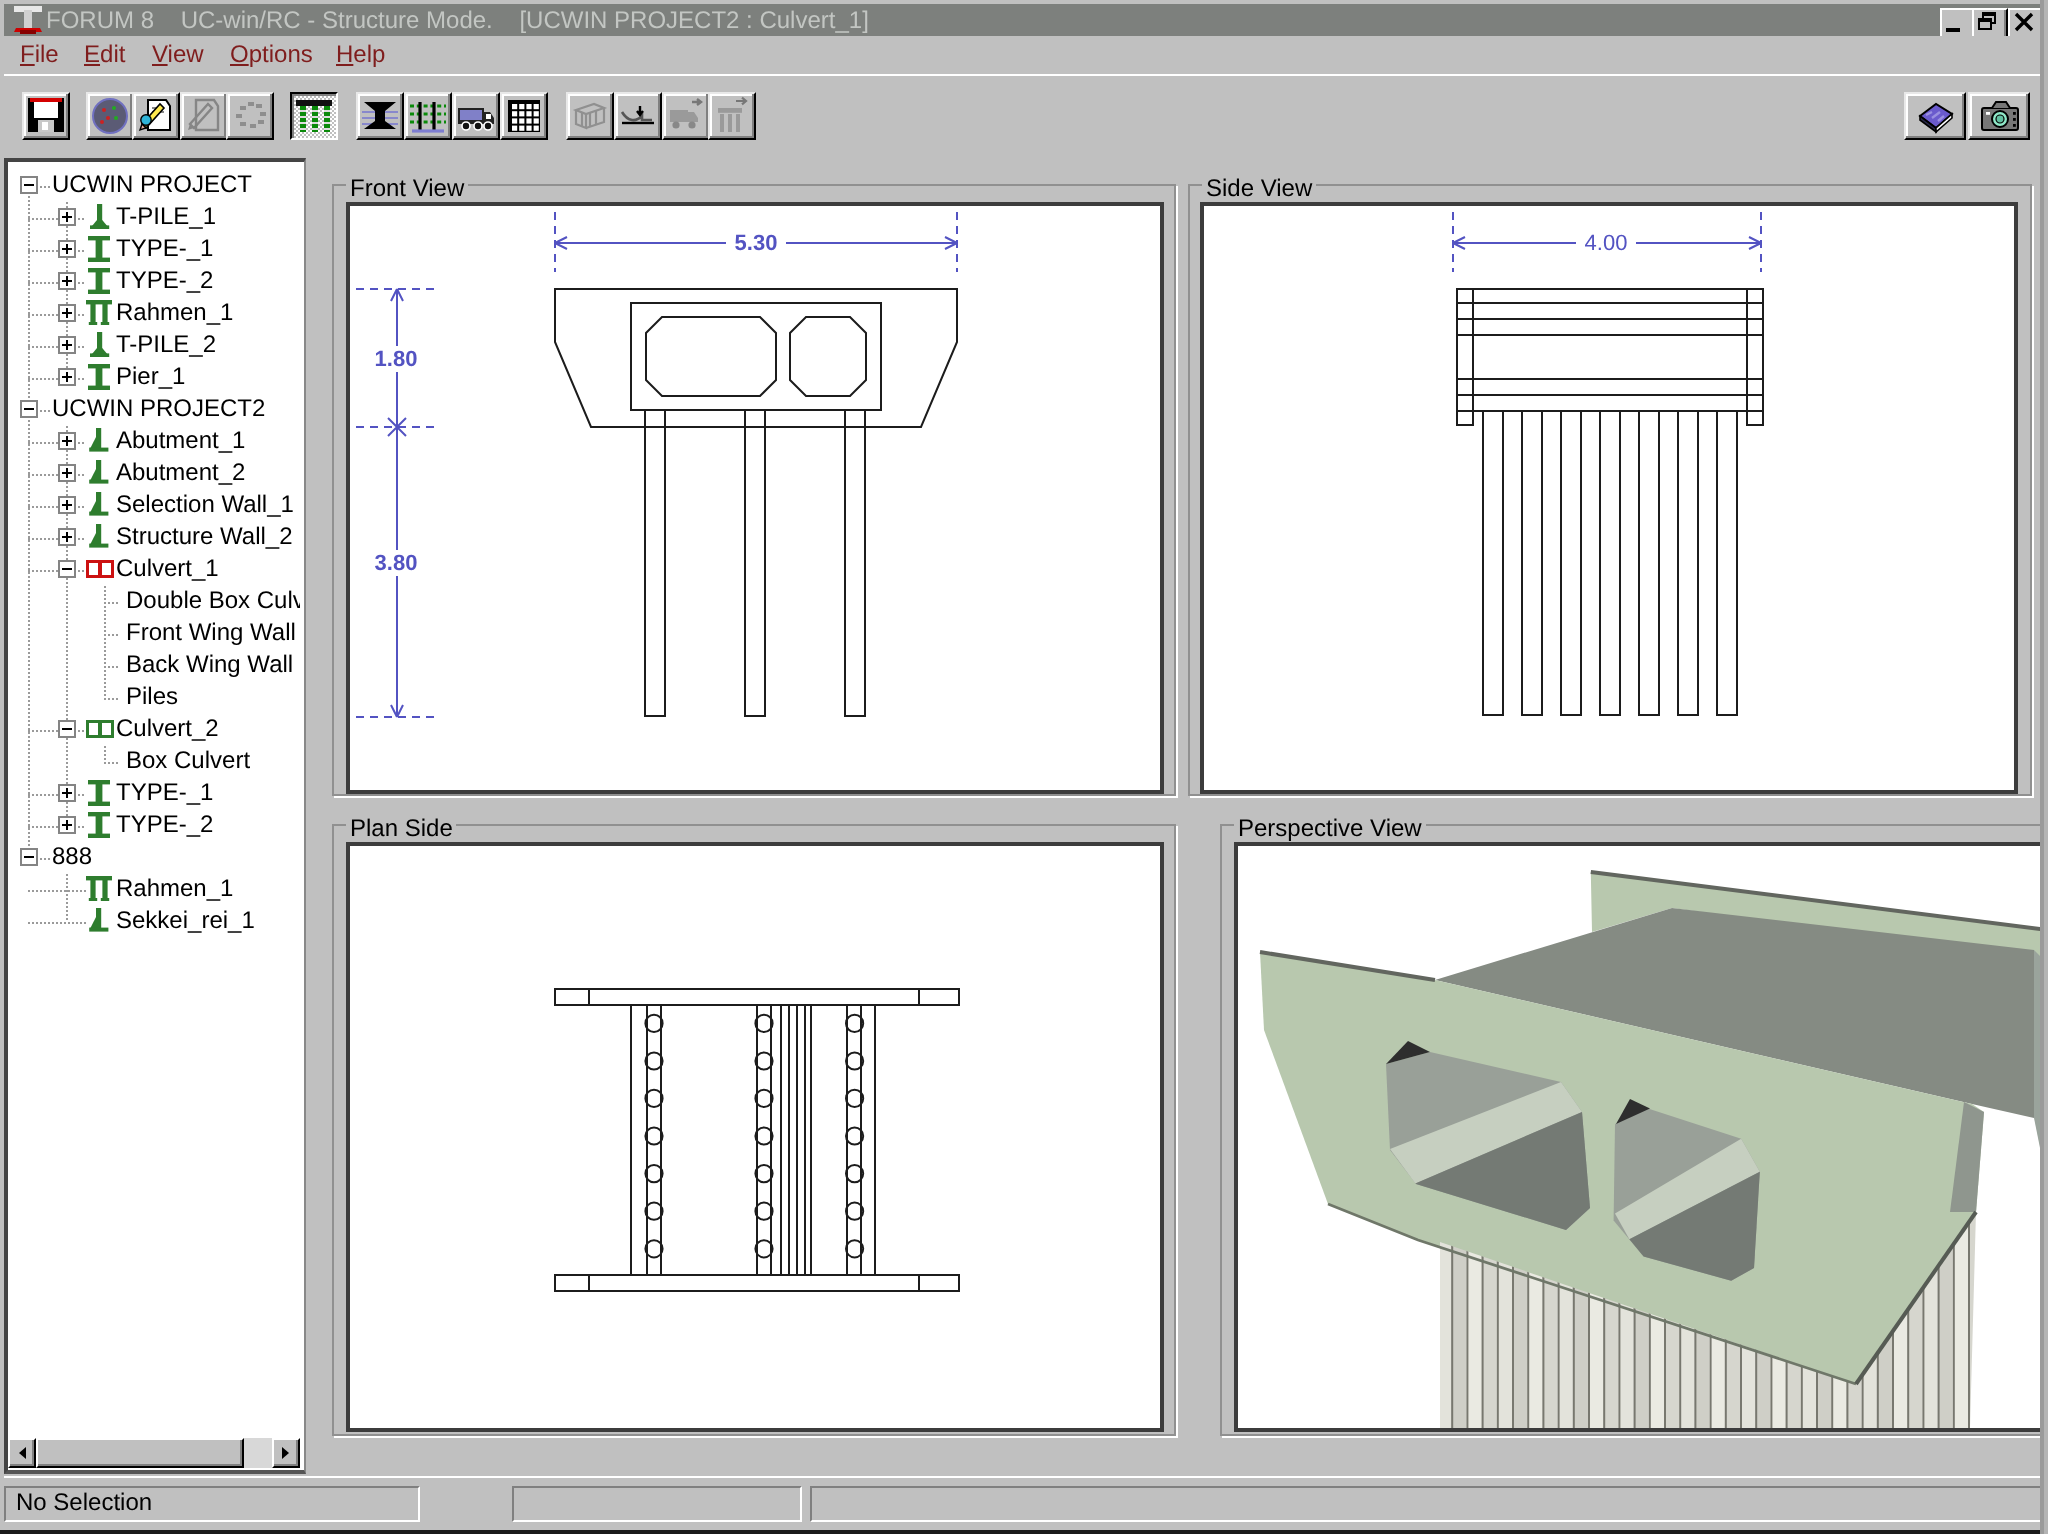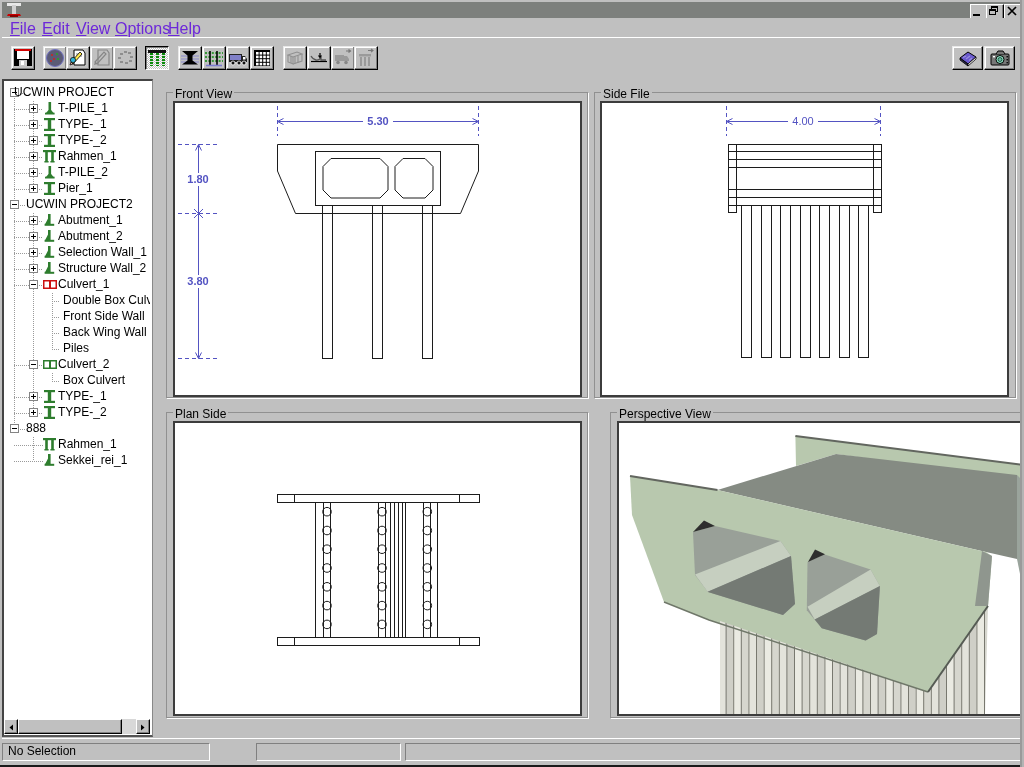--- a/index.html
+++ b/index.html
@@ -4,21 +4,21 @@
 <style>
 html,body{margin:0;padding:0;}
 body{width:1024px;height:767px;overflow:hidden;font-family:"Liberation Sans",sans-serif;background:#c0c0c0;}
 .abs{position:absolute;}
 .win{position:absolute;left:0;top:0;width:1024px;height:767px;background:#c0c0c0;}
 
 .title{left:2px;top:2px;width:1020px;height:16px;background:#7d807d;color:#c3c6c3;font-size:12px;}
 .title .txt{position:absolute;left:21px;top:1px;white-space:pre;}
 .tbtn{position:absolute;top:2px;width:16px;height:14px;background:#c0c0c0;border-top:1px solid #fff;border-left:1px solid #fff;border-right:1px solid #000;border-bottom:1px solid #000;box-shadow:inset -1px -1px 0 #808080;}
 
-.menu{left:2px;top:18px;width:1020px;height:19px;background:#c0c0c0;color:#6d28d9;font-size:16px;}
+.menu{left:2px;top:18px;width:1020px;height:19px;background:#c0c0c0;color:#7f1d1d;font-size:12px;}
 .menu span{position:absolute;top:2px;}
 .u1::first-letter{text-decoration:underline;}
 
 .tools{left:2px;top:37px;width:1020px;height:40px;background:#c0c0c0;border-top:1px solid #fff;}
 .btn{position:absolute;top:8px;width:24px;height:24px;background:#c0c0c0;border-top:1px solid #e8e8e8;border-left:1px solid #e8e8e8;border-right:1px solid #000;border-bottom:1px solid #000;box-shadow:inset -1px -1px 0 #808080,inset 1px 1px 0 #fff;box-sizing:border-box;}
 .btn.pressed{border-top:1px solid #000;border-left:1px solid #000;border-right:1px solid #fff;border-bottom:1px solid #fff;box-shadow:inset 1px 1px 0 #808080;background:repeating-conic-gradient(#ffffff 0% 25%, #c0c0c0 0% 50%) 0 0/2px 2px;}
 .btn svg{position:absolute;left:1px;top:1px;}
 .btn.w32{width:31px;}
 .btn.w32 svg{left:5px;}
 
@@ -45,20 +45,21 @@
 <body>
 <div class="win">
 
 <div class="abs title">
   <svg class="abs" style="left:4px;top:0px" width="16" height="16" viewBox="0 0 16 16">
     <rect x="1" y="1" width="14" height="3" fill="#e8e8e8"></rect>
     <rect x="6" y="3" width="4" height="9" fill="#d0d0d0"></rect>
     <path d="M2 12 L14 12 L15 14 L1 14 Z" fill="#cc0000"></path>
     <rect x="4" y="13" width="8" height="2" fill="#880000"></rect>
   </svg>
+  <span class="txt">FORUM 8&nbsp;&nbsp;&nbsp;&nbsp;UC-win/RC - Structure Mode.&nbsp;&nbsp;&nbsp;&nbsp;[UCWIN PROJECT2 : Culvert_1]</span>
   <div class="tbtn" style="left:968px"><svg width="14" height="12" viewBox="0 0 14 12">
           <rect x="2" y="9" width="7" height="2" fill="#000"></rect>
         </svg></div>
   <div class="tbtn" style="left:984px"><svg width="14" height="12" viewBox="0 0 14 12">
           <rect x="4.5" y="1.5" width="6" height="5" fill="none" stroke="#000"></rect>
           <rect x="4" y="1" width="7" height="2" fill="#000"></rect>
           <rect x="2.5" y="4.5" width="6" height="5" fill="#c0c0c0" stroke="#000"></rect>
           <rect x="2" y="4" width="7" height="2" fill="#000"></rect>
         </svg></div>
   <div class="tbtn" style="left:1002px"><svg width="14" height="12" viewBox="0 0 14 12">
@@ -274,21 +275,21 @@
 <div class="abs" style="left:10px;top:17px;width:1px;height:331px;background-image:repeating-linear-gradient(#9a9a9a 0 1px,transparent 1px 2px)"></div>
 <div class="abs" style="left:29px;top:20px;width:1px;height:88px;background-image:repeating-linear-gradient(#9a9a9a 0 1px,transparent 1px 2px)"></div>
 <div class="abs" style="left:29px;top:132px;width:1px;height:200px;background-image:repeating-linear-gradient(#9a9a9a 0 1px,transparent 1px 2px)"></div>
 <div class="abs" style="left:29px;top:356px;width:1px;height:24px;background-image:repeating-linear-gradient(#9a9a9a 0 1px,transparent 1px 2px)"></div>
 <div class="abs" style="left:48px;top:212px;width:1px;height:56px;background-image:repeating-linear-gradient(#9a9a9a 0 1px,transparent 1px 2px)"></div>
 <div class="abs" style="left:48px;top:292px;width:1px;height:8px;background-image:repeating-linear-gradient(#9a9a9a 0 1px,transparent 1px 2px)"></div>
 <div class="abs" style="left:6px;top:7px;width:9px;height:9px;background:#fff;border:1px solid #848484;box-sizing:border-box;">
           <div class="abs" style="left:1px;top:3px;width:5px;height:1px;background:#000"></div>
         </div>
 <div class="abs" style="left:16px;top:12px;width:5px;height:1px;background-image:repeating-linear-gradient(90deg,#9a9a9a 0 1px,transparent 1px 2px)"></div>
-<div class="trow" style="left:10px;top:4px">UCWIN PROJECT</div>
+<div class="trow" style="left:22px;top:4px">UCWIN PROJECT</div>
 <div class="abs" style="left:10px;top:28px;width:15px;height:1px;background-image:repeating-linear-gradient(90deg,#9a9a9a 0 1px,transparent 1px 2px)"></div>
 <div class="abs" style="left:25px;top:23px;width:9px;height:9px;background:#fff;border:1px solid #848484;box-sizing:border-box;">
           <div class="abs" style="left:1px;top:3px;width:5px;height:1px;background:#000"></div>
           <div class="abs" style="left:3px;top:1px;width:1px;height:5px;background:#000"></div>
         </div>
 <div class="abs" style="left:35px;top:28px;width:3px;height:1px;background-image:repeating-linear-gradient(90deg,#9a9a9a 0 1px,transparent 1px 2px)"></div>
 <svg class="abs" style="left:39px;top:21px" width="13" height="13" viewBox="0 0 13 13">
 <rect x="5.5" y="0" width="2.6" height="8.5" fill="#2e7d2e"></rect>
           <path d="M3 11 L5.5 8 L8.1 8 L10.6 11 Z" fill="#2e7d2e"></path>
           <rect x="2" y="10.7" width="9.6" height="1.8" fill="#2e7d2e"></rect>
@@ -418,21 +419,21 @@
         </div>
 <div class="abs" style="left:35px;top:204px;width:3px;height:1px;background-image:repeating-linear-gradient(90deg,#9a9a9a 0 1px,transparent 1px 2px)"></div>
 <svg class="abs" style="left:39px;top:198px" width="14" height="11" viewBox="0 0 14 11">
 <rect x="0.75" y="1.75" width="12.5" height="7.5" fill="none" stroke="#cc1111" stroke-width="1.5"></rect>
           <line x1="7" y1="1" x2="7" y2="10" stroke="#cc1111" stroke-width="2"></line>
         </svg>
 <div class="trow" style="left:54px;top:196px">Culvert_1</div>
 <div class="abs" style="left:48px;top:220px;width:8px;height:1px;background-image:repeating-linear-gradient(90deg,#9a9a9a 0 1px,transparent 1px 2px)"></div>
 <div class="trow" style="left:59px;top:212px">Double Box Culver</div>
 <div class="abs" style="left:48px;top:236px;width:8px;height:1px;background-image:repeating-linear-gradient(90deg,#9a9a9a 0 1px,transparent 1px 2px)"></div>
-<div class="trow" style="left:59px;top:228px">Front Side Wall</div>
+<div class="trow" style="left:59px;top:228px">Front Wing Wall</div>
 <div class="abs" style="left:48px;top:252px;width:8px;height:1px;background-image:repeating-linear-gradient(90deg,#9a9a9a 0 1px,transparent 1px 2px)"></div>
 <div class="trow" style="left:59px;top:244px">Back Wing Wall</div>
 <div class="abs" style="left:48px;top:268px;width:8px;height:1px;background-image:repeating-linear-gradient(90deg,#9a9a9a 0 1px,transparent 1px 2px)"></div>
 <div class="trow" style="left:59px;top:260px">Piles</div>
 <div class="abs" style="left:10px;top:284px;width:15px;height:1px;background-image:repeating-linear-gradient(90deg,#9a9a9a 0 1px,transparent 1px 2px)"></div>
 <div class="abs" style="left:25px;top:279px;width:9px;height:9px;background:#fff;border:1px solid #848484;box-sizing:border-box;">
           <div class="abs" style="left:1px;top:3px;width:5px;height:1px;background:#000"></div>
         </div>
 <div class="abs" style="left:35px;top:284px;width:3px;height:1px;background-image:repeating-linear-gradient(90deg,#9a9a9a 0 1px,transparent 1px 2px)"></div>
 <svg class="abs" style="left:39px;top:278px" width="14" height="11" viewBox="0 0 14 11">
@@ -536,21 +537,21 @@
 <path d="M19 106 L28 115 M19 115 L28 106" stroke="#5353c2" stroke-width="1" fill="none"></path>
 <rect x="10" y="70" width="27" height="13" fill="#fff"></rect>
 <text x="23" y="80" font-size="11" fill="#5353c2" text-anchor="middle" font-family="Liberation Sans">1.80</text>
 <rect x="10" y="172" width="27" height="13" fill="#fff"></rect>
 <text x="23" y="182" font-size="11" fill="#5353c2" text-anchor="middle" font-family="Liberation Sans">3.80</text>
     </svg>
         </div>
   </div>
   <div class="group" style="left:441px;top:10px">
     <div class="gb"></div>
-        <div class="glabel">Side File</div>
+        <div class="glabel">Side View</div>
     <div class="canvas" style="left:6px;top:14px;">
           <svg width="406" height="293" viewBox="0 0 406 293">
 <g shape-rendering="crispEdges" stroke="#1c1c1c" stroke-width="1" fill="none">
 <rect x="126.5" y="41.5" width="8" height="68"></rect>
 <rect x="271.5" y="41.5" width="8" height="68"></rect>
 <line x1="134.5" y1="41.5" x2="271.5" y2="41.5"></line>
 <line x1="134.5" y1="48.5" x2="271.5" y2="48.5"></line>
 <line x1="134.5" y1="56.5" x2="271.5" y2="56.5"></line>
 <line x1="134.5" y1="64.5" x2="271.5" y2="64.5"></line>
 <line x1="134.5" y1="86.5" x2="271.5" y2="86.5"></line>

